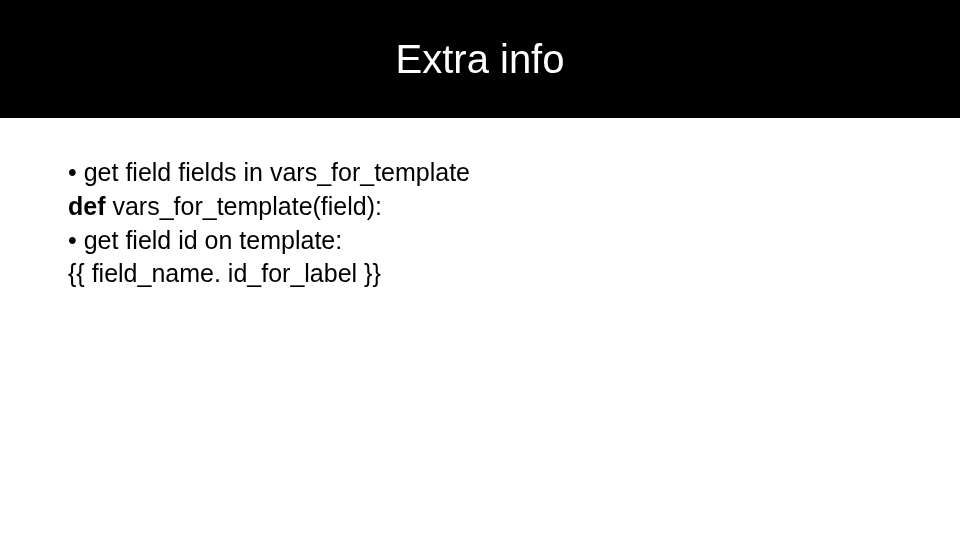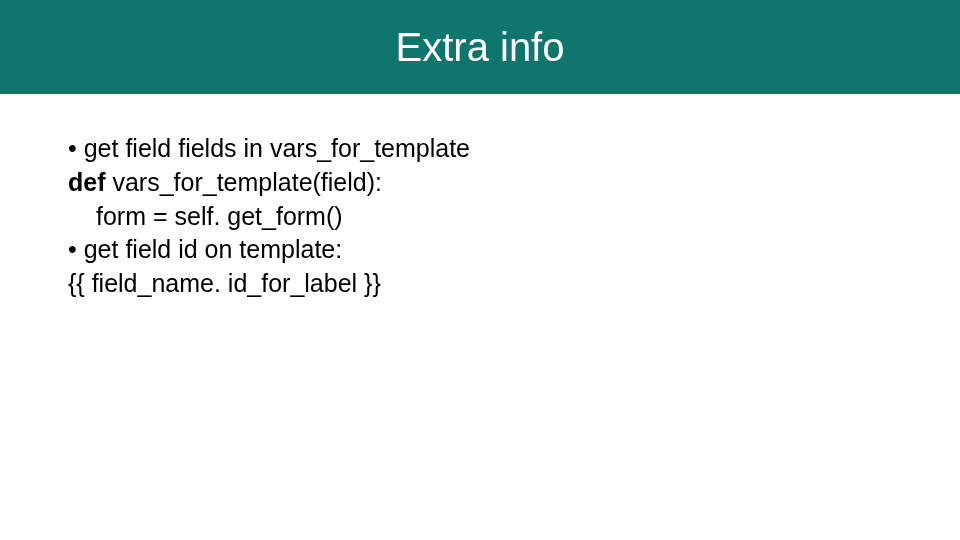--- a/index.html
+++ b/index.html
@@ -9,22 +9,22 @@
     }
     body {
       width: 960px;
       height: 540px;
       font-family: Arial, Helvetica, sans-serif;
       background: #ffffff;
       overflow: hidden;
     }
     .header {
       width: 100%;
-      height: 94px;
-      background: #0f766e;
+      height: 118px;
+      background: #000000;
       display: flex;
       align-items: center;
       justify-content: center;
     }
     .title {
       color: #ffffff;
       font-size: 40px;
       font-weight: 400;
     }
     .content {
@@ -54,20 +54,19 @@
 <div class="header">
   <h1 class="title">Extra info</h1>
 </div>
 
 <div class="content">
   <div>
     <div class="bullet-line">• get field fields in vars_for_template</div>
     <div class="code-line">
       <span class="def-keyword">def</span><span> vars_for_template(field):</span>
     </div>
-    <div class="code-line indent">form = self. get_form()</div>
   </div>
 
   <div class="section2">
     <div class="bullet-line">• get field id on template:</div>
     <div class="code-line">{{ field_name. id_for_label }}</div>
   </div>
 </div>
 
 </body></html>

